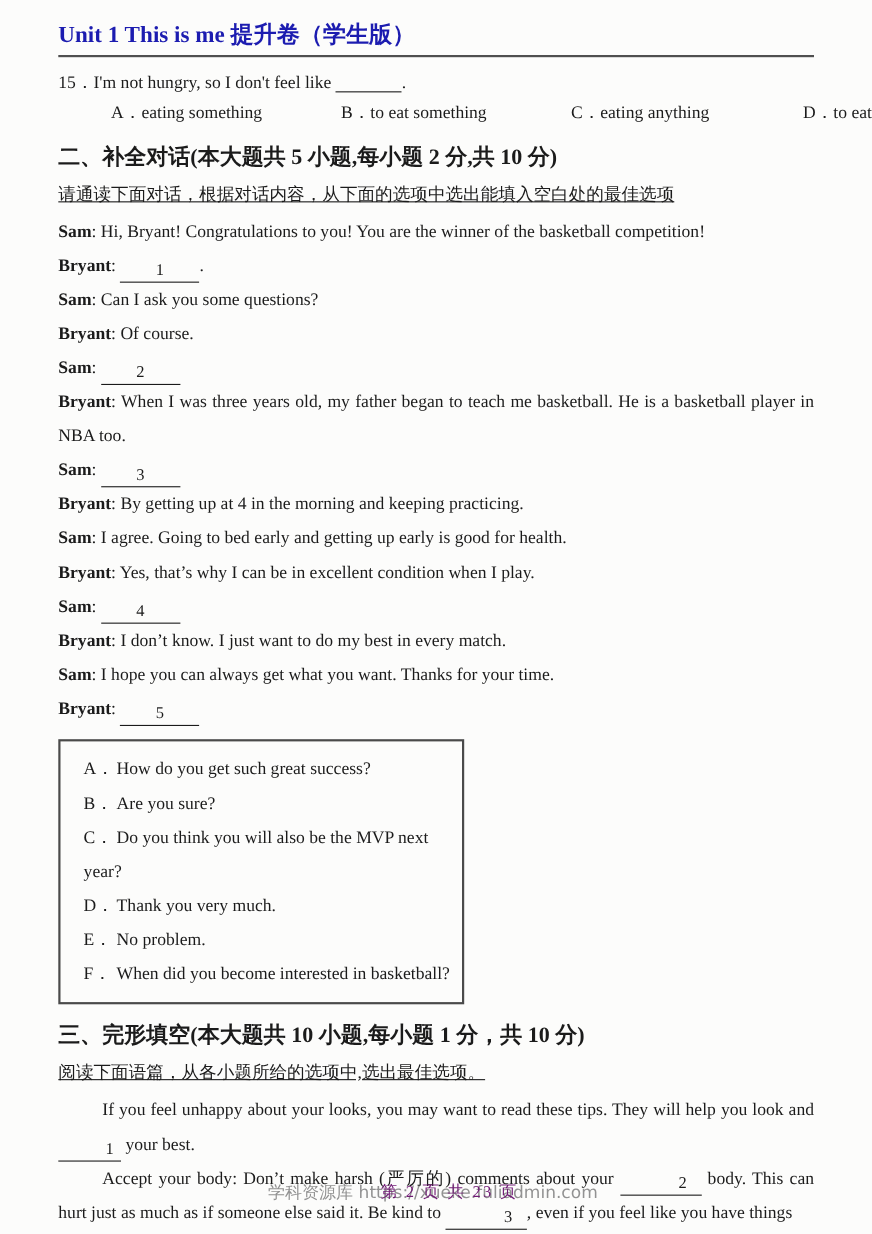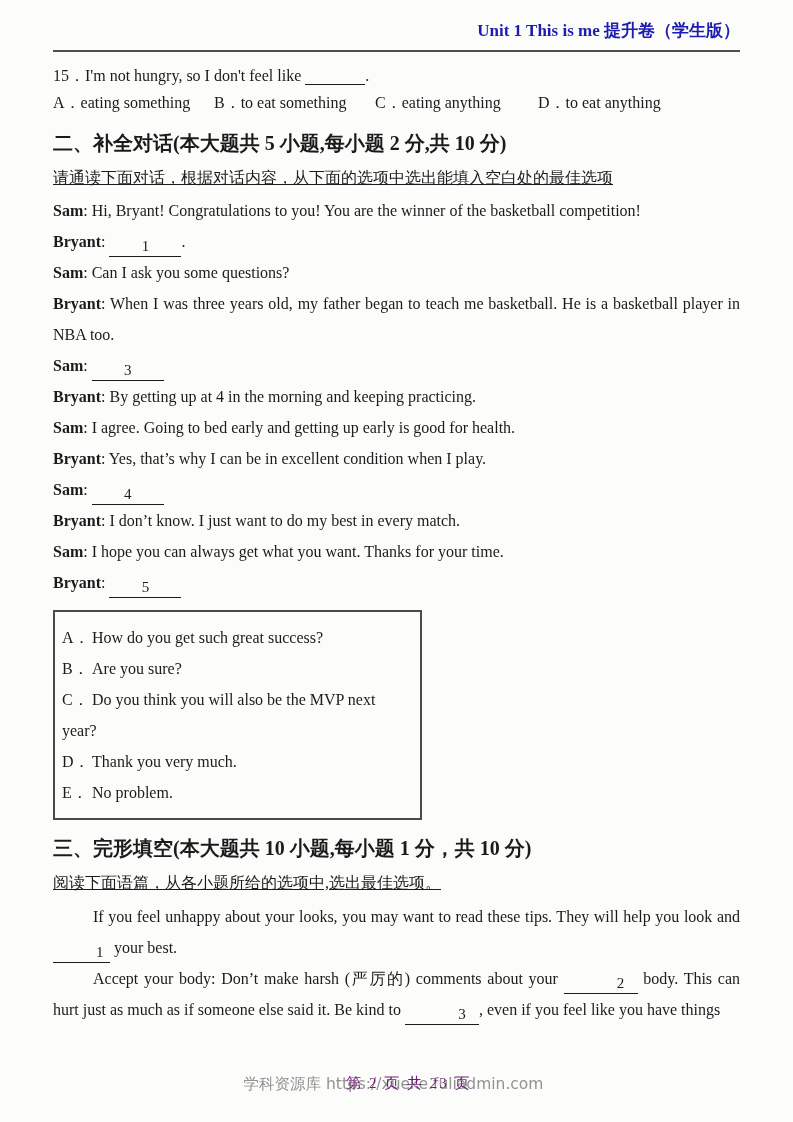--- a/index.html
+++ b/index.html
@@ -11,34 +11,34 @@
     background: #fcfcfb;
     box-sizing: border-box;
     padding: 0 53px;
     font-family: "Liberation Serif", "DejaVu Serif", serif;
     font-size: 16px;
     color: #1b1b1b;
     overflow: hidden;
   }
   .title {
     margin-top: 21px;
-    text-align: right;
+    text-align: left;
     font-weight: bold;
-    font-size: 17px;
+    font-size: 21px;
     line-height: 20px;
     color: #1c1cb0;
   }
   .title-rule {
     margin: 9px 0 0 0;
     border: none;
     border-top: 2px solid #4f4f4f;
   }
   .q-stem { margin: 12px 0 0 0; line-height: 24px; }
   .q-options { margin: 3px 0 0 0; line-height: 24px; white-space: nowrap; }
-  .q-options .opt { display: inline-block; }
+  .q-options .opt { display: inline-block; margin-left: 48px; }
   .q-options .opt:nth-child(1) { width: 161px; }
   .q-options .opt:nth-child(2) { width: 161px; }
   .q-options .opt:nth-child(3) { width: 163px; }
   .sec-heading {
     margin: 15px 0 0 0;
     font-size: 20px;
     font-weight: bold;
     line-height: 26px;
     font-family: "Liberation Serif", "DejaVu Sans", serif;
   }
@@ -54,21 +54,21 @@
     line-height: 19px;
     vertical-align: -4px;
     font-size: 15px;
   }
   .blank.left { text-align: left; padding-left: 3px; }
   .options-box {
     margin-top: 12px;
     width: 369px;
     box-sizing: border-box;
     border: 2px solid #4a4a4a;
-    padding: 10px 10px 10px 7px;
+    padding: 10px 10px 10px 21px;
     line-height: 31px;
   }
   .options-box p { margin: 0; }
   .box-label { display: inline-block; min-width: 30px; }
   .cloze { margin: 6px 0 0 0; line-height: 31px; text-align: justify; }
   .cloze.indent { text-indent: 40px; }
   .cloze + .cloze { margin-top: 0; }
   .footer {
     position: absolute;
     left: 0; right: 0;
@@ -109,37 +109,40 @@
   </p>
   <div class="q-options" id="q15-options"><span class="opt">A．eating something</span><span class="opt">B．to eat something</span><span class="opt">C．eating anything</span><span class="opt">D．to eat anything</span></div>
 
   <h2 class="sec-heading">二、补全对话(本大题共 5 小题,每小题 2 分,共 10 分)</h2>
   <p class="instruction">请通读下面对话，根据对话内容，从下面的选项中选出能填入空白处的最佳选项</p>
 
   <div class="dialogue" id="dialogue">
       <p><span class="speaker">Sam</span>: <span>Hi, Bryant! Congratulations to you! You are the winner of the basketball competition!</span></p>
       <p><span class="speaker">Bryant</span>: <span class="blank" style="width: 72px;">1</span><span>.</span></p>
       <p><span class="speaker">Sam</span>: <span>Can I ask you some questions?</span></p>
+      <p><span class="speaker">Bryant</span>: <span>Of course.</span></p>
+      <p><span class="speaker">Sam</span>: <span class="blank" style="width: 72px;">2</span></p>
       <p><span class="speaker">Bryant</span>: <span>When I was three years old, my father began to teach me basketball. He is a basketball player in NBA too.</span></p>
       <p><span class="speaker">Sam</span>: <span class="blank" style="width: 72px;">3</span></p>
       <p><span class="speaker">Bryant</span>: <span>By getting up at 4 in the morning and keeping practicing.</span></p>
       <p><span class="speaker">Sam</span>: <span>I agree. Going to bed early and getting up early is good for health.</span></p>
       <p><span class="speaker">Bryant</span>: <span>Yes, that’s why I can be in excellent condition when I play.</span></p>
       <p><span class="speaker">Sam</span>: <span class="blank" style="width: 72px;">4</span></p>
       <p><span class="speaker">Bryant</span>: <span>I don’t know. I just want to do my best in every match.</span></p>
       <p><span class="speaker">Sam</span>: <span>I hope you can always get what you want. Thanks for your time.</span></p>
       <p><span class="speaker">Bryant</span>: <span class="blank" style="width: 72px;">5</span></p>
     </div>
 
   <div class="options-box" id="options-box">
       <p><span class="box-label">A．</span>How do you get such great success?</p>
       <p><span class="box-label">B．</span>Are you sure?</p>
       <p><span class="box-label">C．</span>Do you think you will also be the MVP next year?</p>
       <p><span class="box-label">D．</span>Thank you very much.</p>
       <p><span class="box-label">E．</span>No problem.</p>
+      <p><span class="box-label">F．</span>When did you become interested in basketball?</p>
     </div>
 
   <h2 class="sec-heading">三、完形填空(本大题共 10 小题,每小题 1 分，共 10 分)</h2>
   <p class="instruction">阅读下面语篇，从各小题所给的选项中,选出最佳选项。</p>
 
   <div id="cloze-paragraphs">
       <p class="cloze indent"><span>If you feel unhappy about your looks, you may want to read these tips. They will help you look and </span><span class="blank left" style="width: 54px;">1</span><span> your best.</span></p>
       <p class="cloze indent"><span>Accept your body: Don’t make harsh (严厉的) comments about your </span><span class="blank" style="width: 74px;">2</span><span> body. This can hurt just as much as if someone else said it. Be kind to </span><span class="blank" style="width: 74px;">3</span><span>, even if you feel like you have things</span></p>
     </div>
 

